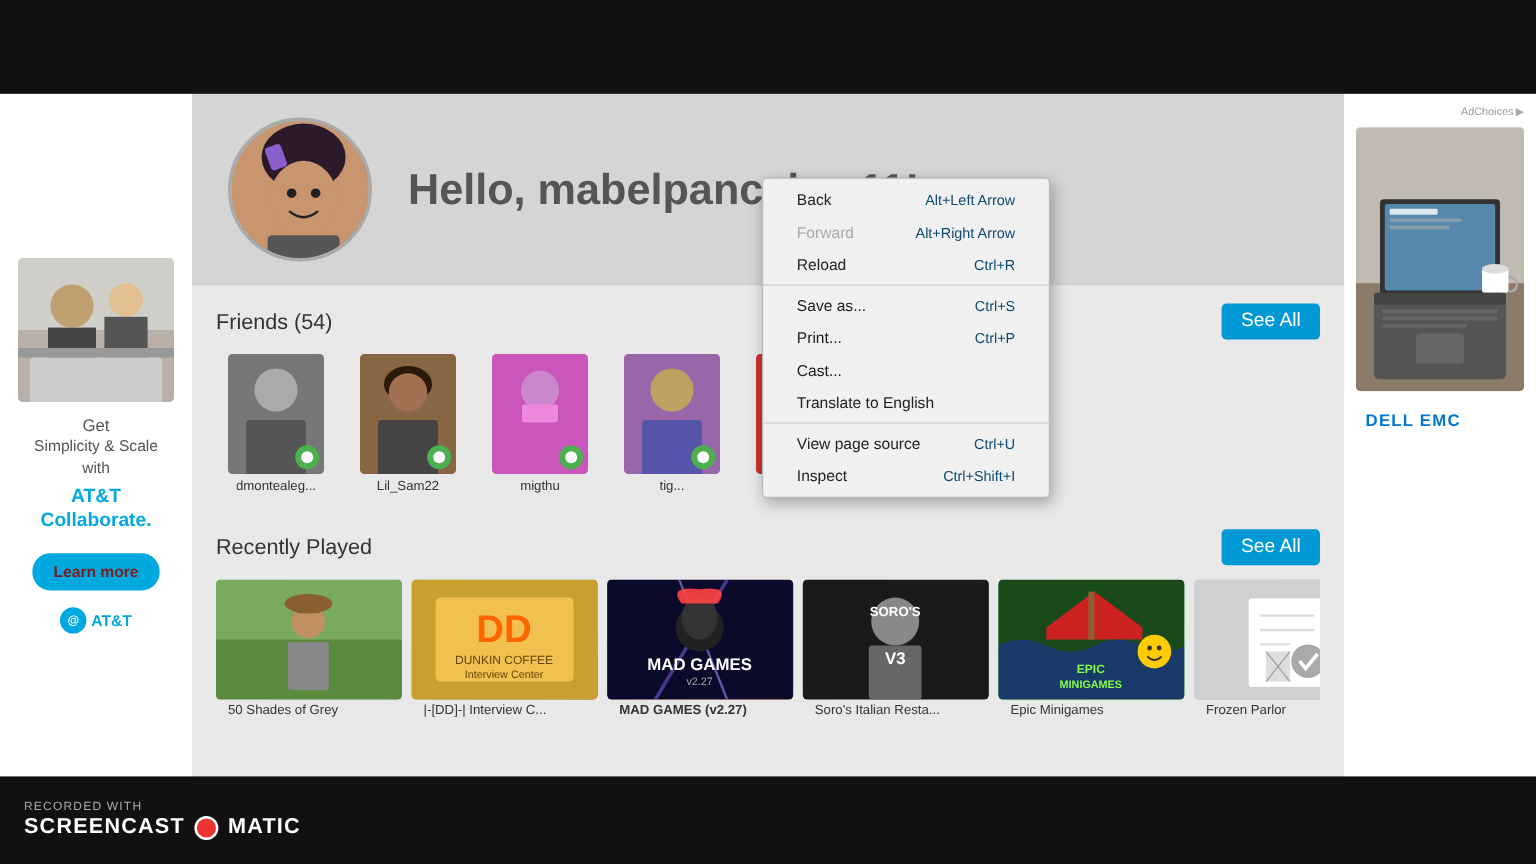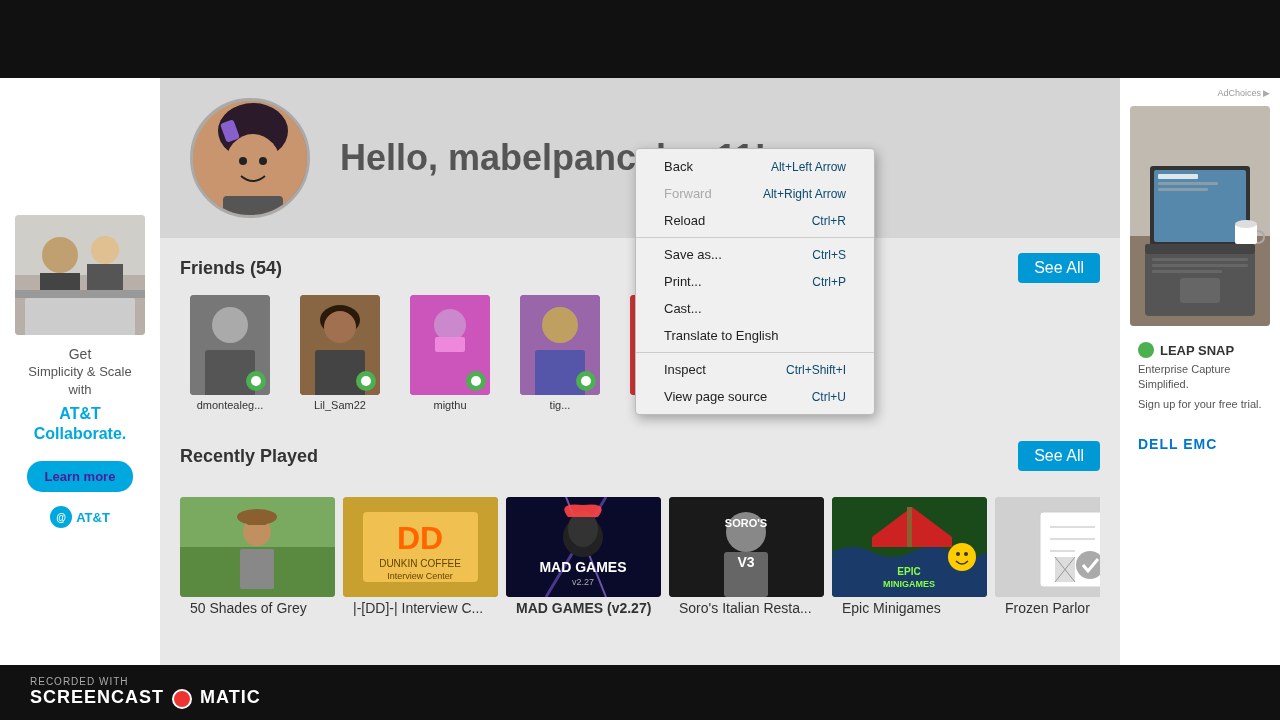--- a/index.html
+++ b/index.html
@@ -16,26 +16,26 @@
     .black-bar-top {
       position: absolute;
       top: 0; left: 0; right: 0;
       height: 78px;
       background: #111;
       z-index: 10;
     }
     .black-bar-bottom {
       position: absolute;
       bottom: 0; left: 0; right: 0;
-      height: 55px;
+      height: 73px;
       background: #111;
       z-index: 10;
       display: flex;
       align-items: center;
-      padding: 0 30px;
+      padding: 0 20px;
     }
 
     
     .main-wrapper {
       position: absolute;
       top: 78px;
       left: 0;
       right: 0;
       bottom: 55px;
       display: flex;
@@ -73,21 +73,21 @@
       line-height: 1.4;
     }
     .left-ad-text .brand {
       color: #00a8e0;
       font-size: 16px;
       font-weight: bold;
       line-height: 1.3;
     }
     .learn-more-btn {
       background: #00a8e0;
-      color: #4c1d95;
+      color: #7f1d1d;
       border: none;
       padding: 8px 18px;
       border-radius: 15px;
       font-size: 13px;
       font-weight: bold;
       cursor: pointer;
       margin-top: 6px;
     }
     .att-logo {
       color: #00a8e0;
@@ -152,21 +152,21 @@
       background: #e8e8e8;
     }
     .section-header {
       display: flex;
       align-items: center;
       justify-content: space-between;
       margin-bottom: 12px;
     }
     .section-title {
       font-size: 18px;
-      font-weight: bold;
+      font-weight: normal;
       color: #333;
     }
     .see-all-btn {
       background: #0099d6;
       color: white;
       border: none;
       padding: 6px 16px;
       border-radius: 4px;
       font-size: 16px;
       cursor: pointer;
@@ -225,24 +225,23 @@
       width: 155px;
       flex-shrink: 0;
       cursor: pointer;
     }
     .game-thumbnail {
       width: 155px;
       height: 100px;
       border-radius: 4px;
       overflow: hidden;
       position: relative;
-      margin-top: 14px;
     }
     .game-name {
-      font-size: 14px;
+      font-size: 11px;
       color: #333;
       margin-top: 3px;
       overflow: hidden;
       text-overflow: ellipsis;
       white-space: nowrap;
       padding-left: 10px;
     }
 
     
     .thumb-grey { background: linear-gradient(135deg, #8aaa70 0%, #6a8a50 100%); }
@@ -709,28 +708,20 @@
 
         <rect x="15" y="138" width="110" height="10" fill="#444" rx="2"></rect>
 
         <rect x="22" y="152" width="96" height="3" fill="#666" rx="1"></rect>
         <rect x="22" y="158" width="96" height="3" fill="#666" rx="1"></rect>
         <rect x="22" y="164" width="70" height="3" fill="#666" rx="1"></rect>
 
         <rect x="50" y="172" width="40" height="25" fill="#666" rx="3"></rect>
       </svg>
     </div>
-    <div class="leap-snap-section">
-      <div class="leap-snap-header">
-        <div class="leap-icon"></div>
-        <span class="leap-title">LEAP SNAP</span>
-      </div>
-      <div class="leap-desc">Enterprise Capture Simplified.</div>
-      <div class="leap-desc">Sign up for your free trial.</div>
-    </div>
     <div class="right-ad-bottom">
       <div class="dell-logo">DELL EMC</div>
     </div>
   </div>
 
 </div>
 
 <div class="context-menu">
   <div class="context-item">
     <span>Back</span>
@@ -756,26 +747,26 @@
   <div class="context-item">
     <span>Cast...</span>
     <span class="shortcut"></span>
   </div>
   <div class="context-item">
     <span>Translate to English</span>
     <span class="shortcut"></span>
   </div>
   <div class="context-separator"></div>
   <div class="context-item">
+    <span>View page source</span>
+    <span class="shortcut">Ctrl+U</span>
+  </div>
+  <div class="context-item">
     <span>Inspect</span>
     <span class="shortcut">Ctrl+Shift+I</span>
-  </div>
-  <div class="context-item">
-    <span>View page source</span>
-    <span class="shortcut">Ctrl+U</span>
   </div>
 </div>
 
 <div class="black-bar-bottom">
   <div class="screencast-bar">
     <div>
       <div class="sc-recorded">RECORDED WITH</div>
       <div class="sc-brand">
         SCREENCAST <span class="sc-dot"></span> MATIC
       </div>

